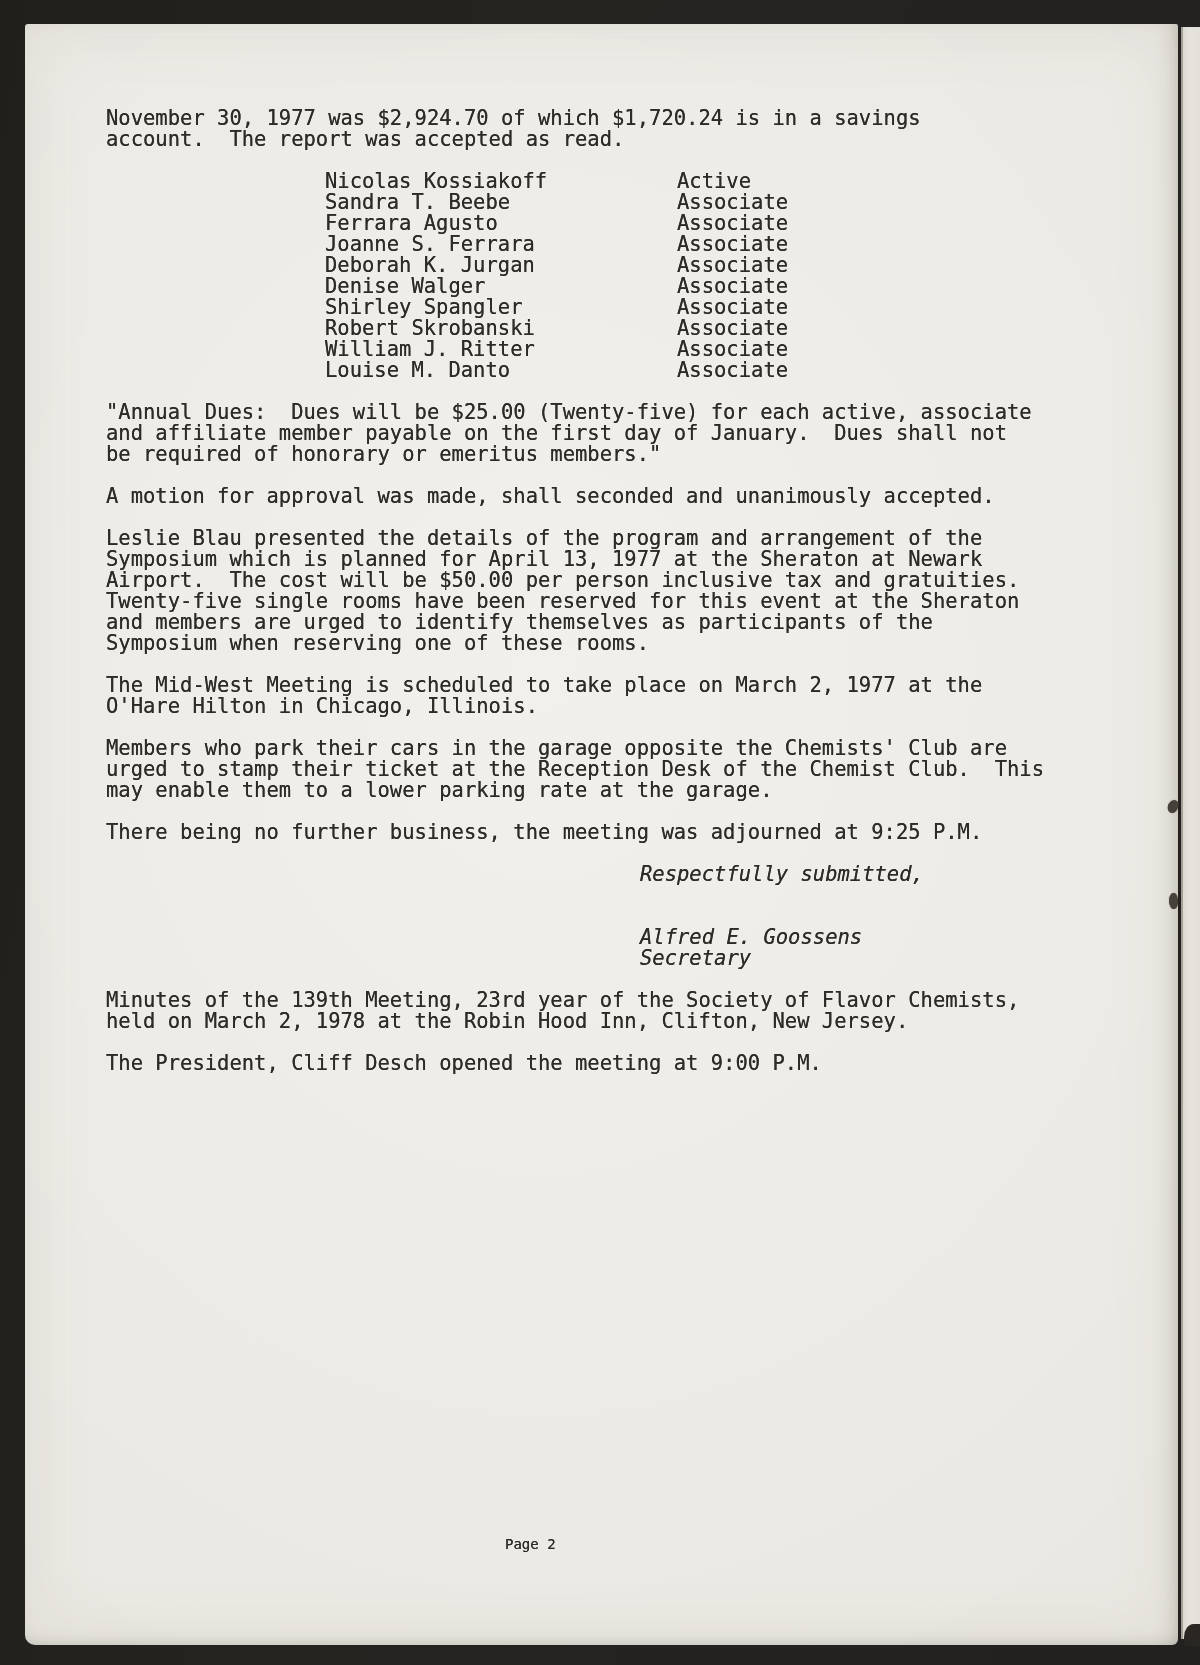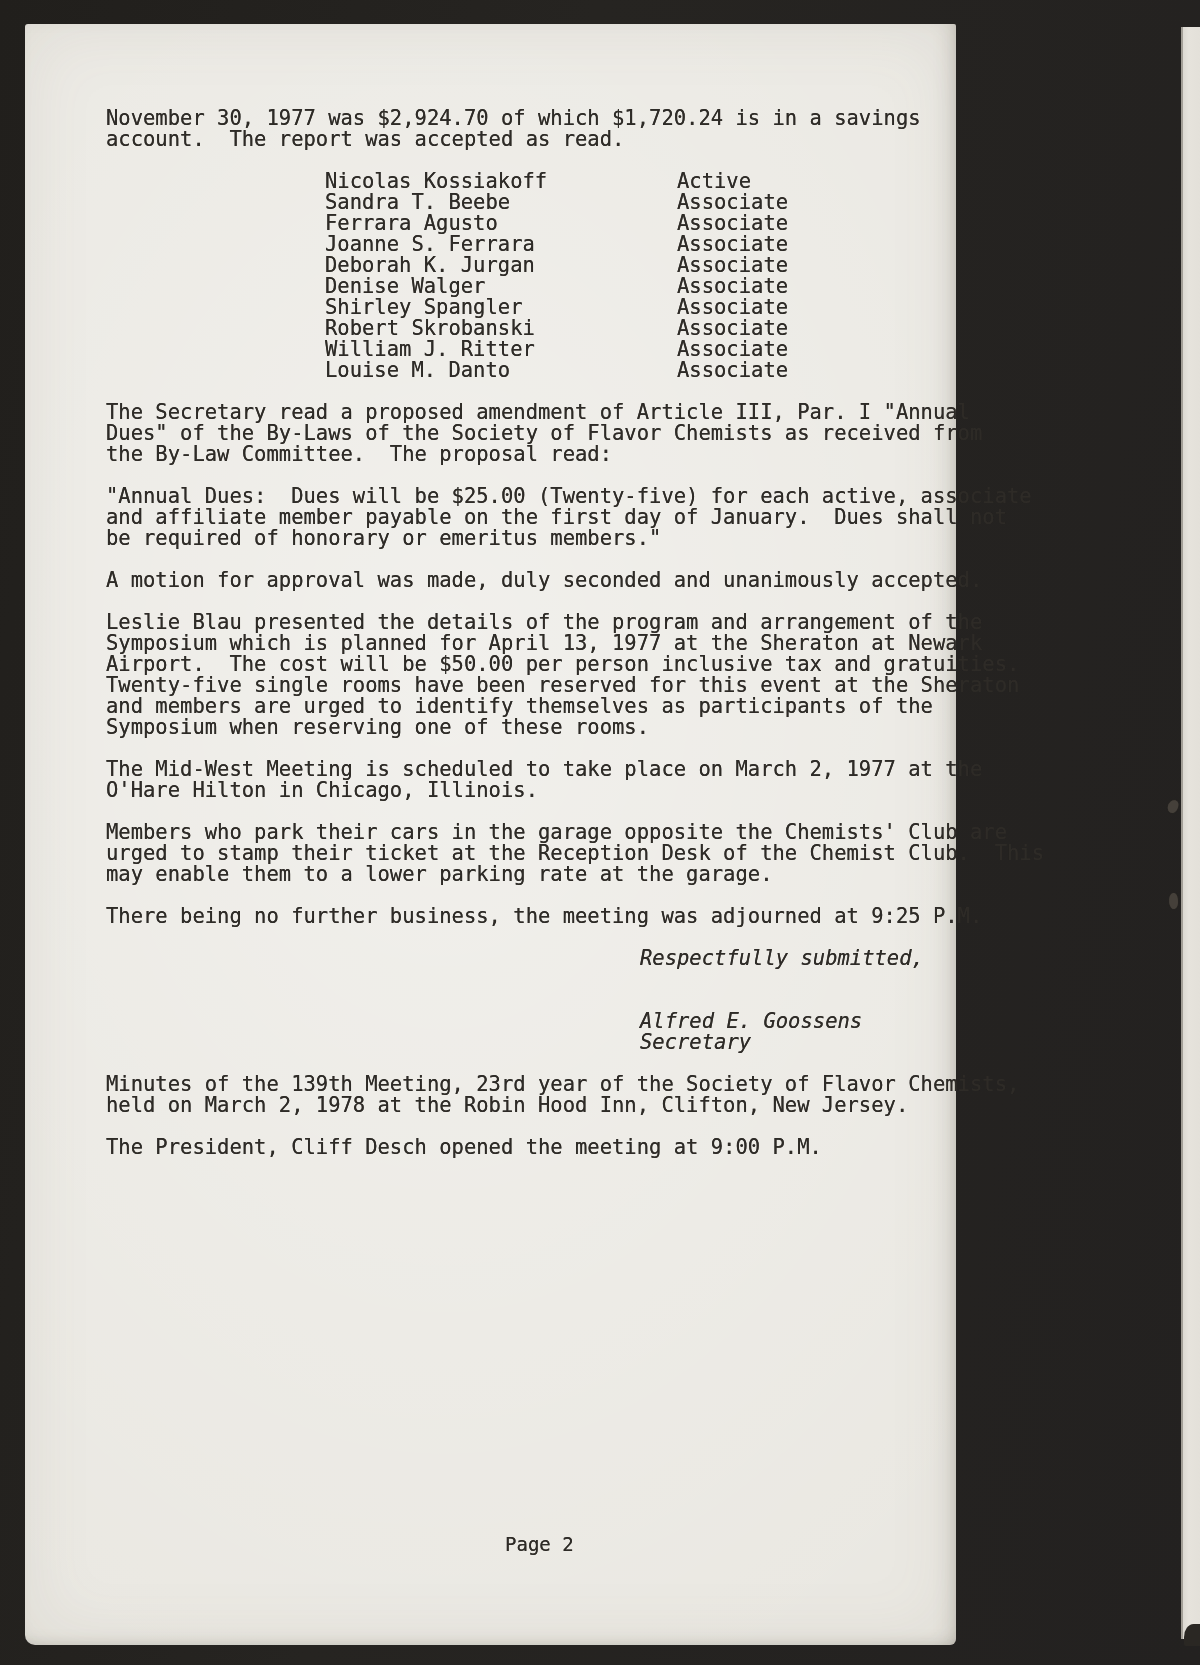--- a/index.html
+++ b/index.html
@@ -12,21 +12,21 @@
     width: 1200px;
     height: 1665px;
     background: linear-gradient(100deg, #211f1c 0%, #262421 40%, #232120 100%);
     overflow: hidden;
     font-family: "DejaVu Sans Mono", "Liberation Mono", monospace;
   }
   .paper {
     position: absolute;
     left: 25px;
     top: 24px;
-    width: 931px;
+    width: 1153px;
     height: 1621px;
     background:
       radial-gradient(ellipse 120% 100% at 45% 40%, rgba(255,255,255,0.35), rgba(255,255,255,0) 70%),
       #eae8e2;
     border-radius: 3px 2px 6px 10px;
     box-shadow:
       inset 0 0 70px rgba(115, 105, 85, 0.10),
       inset -14px 0 25px -18px rgba(90, 85, 70, 0.45),
       inset 0 -10px 18px -14px rgba(90, 85, 70, 0.35);
   }
@@ -60,21 +60,21 @@
   .applicant-name {
     width: 352px;
     flex: 0 0 352px;
   }
   .page-footer {
     position: absolute;
     left: 480px;
     top: 1510px;
     white-space: pre;
     color: #2e2b27;
-    font-size: 19px;
+    font-size: 14px;
     line-height: 21px;
     text-shadow: 0 0 0.6px rgba(46, 43, 39, 0.85);
   }
   .edge-strip {
     position: absolute;
     left: 1181px;
     top: 27px;
     width: 19px;
     height: 1612px;
     background: linear-gradient(90deg, #dcd9d2 0%, #e6e3dc 30%, #e3e0d9 100%);
@@ -111,27 +111,24 @@
           <div class="applicant-row"><div class="applicant-name">Sandra T. Beebe</div><div class="applicant-category">Associate</div></div>
           <div class="applicant-row"><div class="applicant-name">Ferrara Agusto</div><div class="applicant-category">Associate</div></div>
           <div class="applicant-row"><div class="applicant-name">Joanne S. Ferrara</div><div class="applicant-category">Associate</div></div>
           <div class="applicant-row"><div class="applicant-name">Deborah K. Jurgan</div><div class="applicant-category">Associate</div></div>
           <div class="applicant-row"><div class="applicant-name">Denise Walger</div><div class="applicant-category">Associate</div></div>
           <div class="applicant-row"><div class="applicant-name">Shirley Spangler</div><div class="applicant-category">Associate</div></div>
           <div class="applicant-row"><div class="applicant-name">Robert Skrobanski</div><div class="applicant-category">Associate</div></div>
           <div class="applicant-row"><div class="applicant-name">William J. Ritter</div><div class="applicant-category">Associate</div></div>
           <div class="applicant-row"><div class="applicant-name">Louise M. Danto</div><div class="applicant-category">Associate</div></div>
         </div>
-        <div class="para">The Secretary read a proposed amendment of Article III, Par. I "Annual
-Dues" of the By-Laws of the Society of Flavor Chemists as received from
-the By-Law Committee.  The proposal read:</div>
         <div class="para">"Annual Dues:  Dues will be $25.00 (Twenty-five) for each active, associate
 and affiliate member payable on the first day of January.  Dues shall not
 be required of honorary or emeritus members."</div>
-        <div class="para">A motion for approval was made, duly seconded and unanimously accepted.</div>
+        <div class="para">A motion for approval was made, shall seconded and unanimously accepted.</div>
         <div class="para">Leslie Blau presented the details of the program and arrangement of the
 Symposium which is planned for April 13, 1977 at the Sheraton at Newark
 Airport.  The cost will be $50.00 per person inclusive tax and gratuities.
 Twenty-five single rooms have been reserved for this event at the Sheraton
 and members are urged to identify themselves as participants of the
 Symposium when reserving one of these rooms.</div>
         <div class="para">The Mid-West Meeting is scheduled to take place on March 2, 1977 at the
 O'Hare Hilton in Chicago, Illinois.</div>
         <div class="para">Members who park their cars in the garage opposite the Chemists' Club are
 urged to stamp their ticket at the Reception Desk of the Chemist Club.  This

